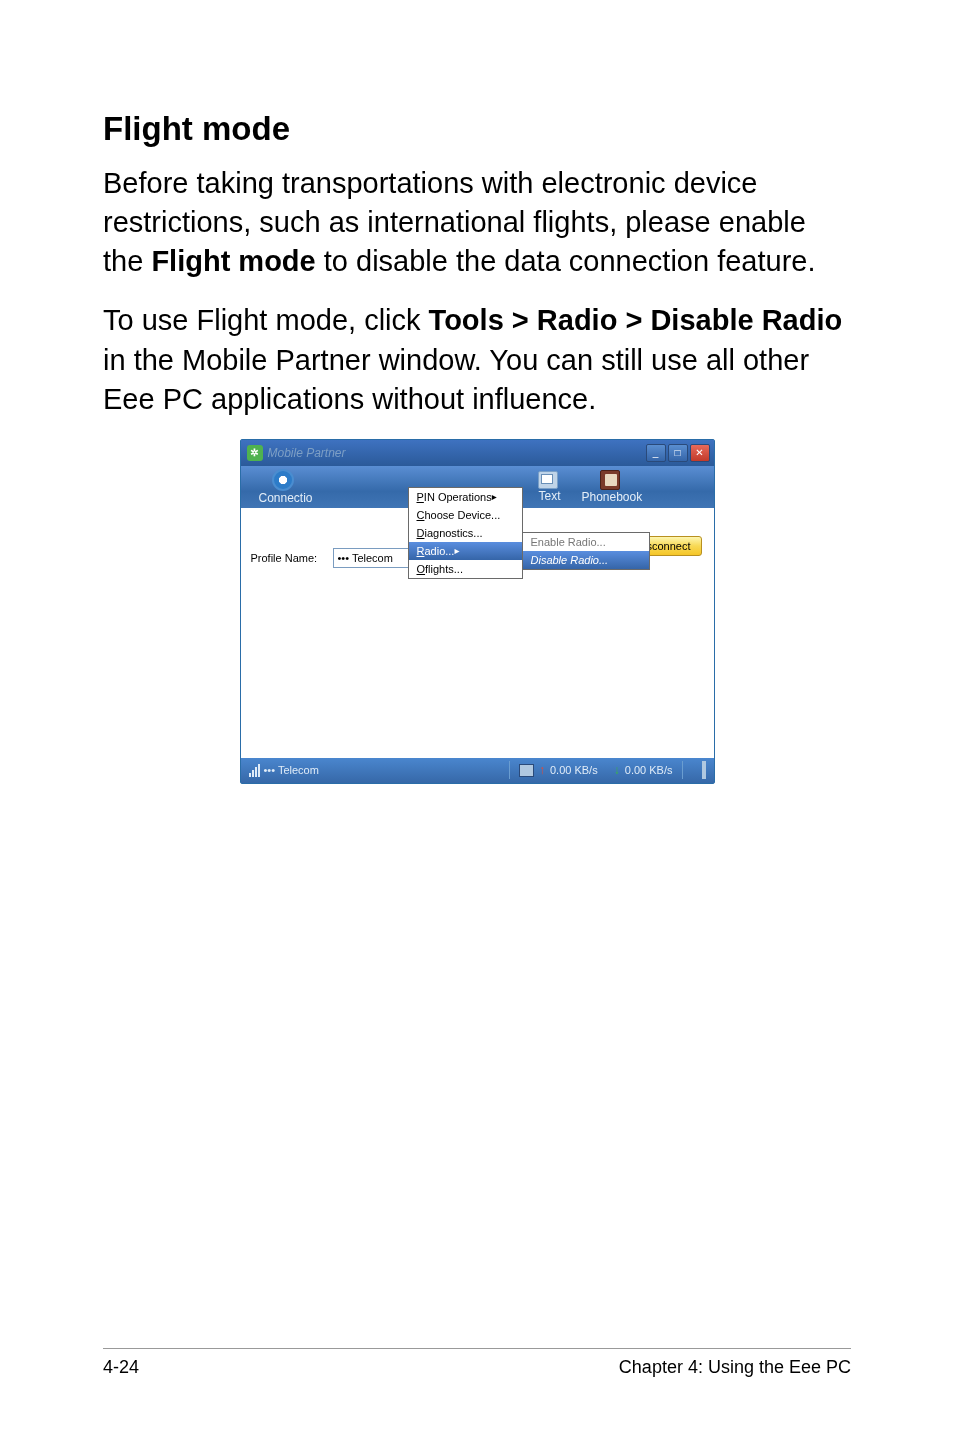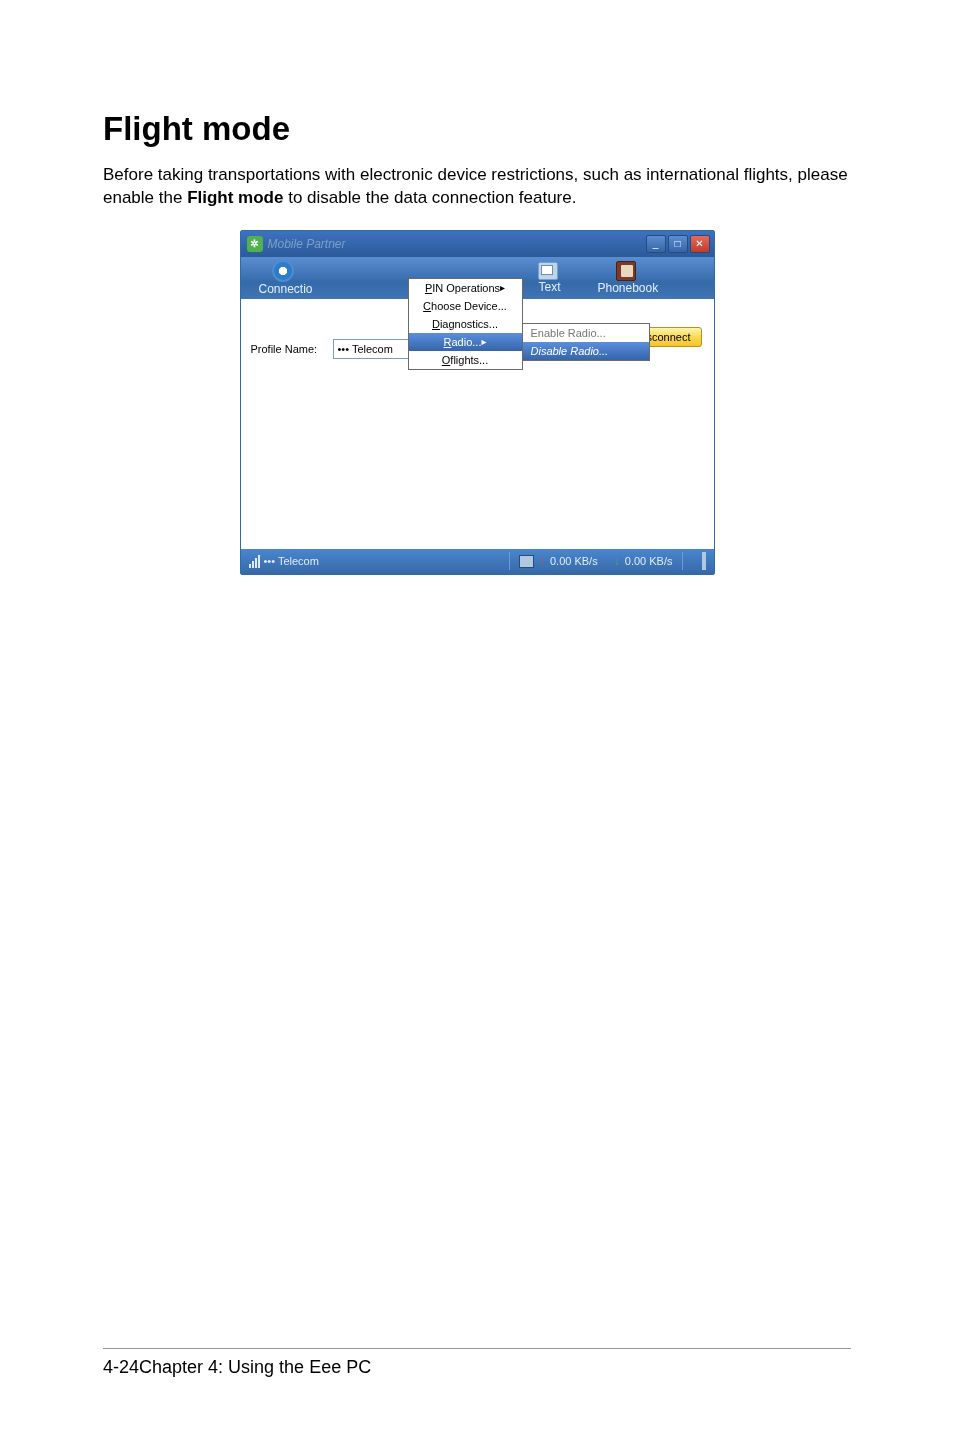--- a/index.html
+++ b/index.html
@@ -21,21 +21,21 @@
       padding: 110px 103px 0 103px;
     }
     
     .heading {
       font-size: 33px;
       font-weight: bold;
       margin-bottom: 16px;
     }
     
     .paragraph {
-      font-size: 17px;
+      font-size: 29px;
       line-height: 1.35;
       margin-bottom: 20px;
     }
     
     .bold {
       font-weight: bold;
     }
     
     
     .mp-window {
@@ -167,21 +167,21 @@
       width: 115px;
       background: #fff;
       border: 1px solid #6a6a6a;
       font-size: 11px;
       z-index: 10;
     }
     .mp-dropdown-item {
       padding: 3px 8px;
       color: #000;
       display: flex;
-      justify-content: center;
+      justify-content: flex-start;
       align-items: center;
       cursor: pointer;
     }
     .mp-dropdown-item.hl {
       background: linear-gradient(#5a8edf, #3565a8);
       color: #fff;
     }
     .mp-dd-key { text-decoration: underline; }
     .mp-dd-arrow { font-size: 10px; }
     
@@ -307,21 +307,20 @@
     }
     
     
     .mp-tool-right {
       position: absolute;
       left: 287px;
       top: 0;
       height: 100%;
       display: flex;
       align-items: center;
-      gap: 16px;
     }
     .mp-text-icon {
       width: 20px;
       height: 18px;
       background: #c0d4e8;
       border-radius: 2px;
       margin-right: 4px;
       border: 1px solid #7aa0c8;
       position: relative;
     }
@@ -353,33 +352,37 @@
     
     
     .page-footer {
       position: absolute;
       bottom: 60px;
       left: 103px;
       right: 103px;
       border-top: 1px solid #999;
       padding-top: 8px;
       display: flex;
+      justify-content: space-between;
       font-size: 18px;
     }
   </style>
 </head>
 <body>
 
 <div class="content">
   <h2 class="heading">Flight mode</h2>
 
   <p class="paragraph">
     <span>Before taking transportations with electronic device restrictions, such as international flights, please enable the </span><span class="bold">Flight mode</span><span> to disable the data connection feature.</span>
   </p>
 
+  <p class="paragraph">
+    <span>To use Flight mode, click </span><span class="bold">Tools &gt; Radio &gt; Disable Radio</span><span> in the Mobile Partner window. You can still use all other Eee PC applications without influence.</span>
+  </p>
 
   <div class="mp-window">
     <div class="mp-titlebar">
       <span class="mp-icon">✲</span>
       <span class="mp-title">Mobile Partner</span>
       <div class="mp-win-buttons">
         <div class="mp-win-btn mp-min">_</div>
         <div class="mp-win-btn mp-max">□</div>
         <div class="mp-win-btn mp-close">✕</div>
       </div>

